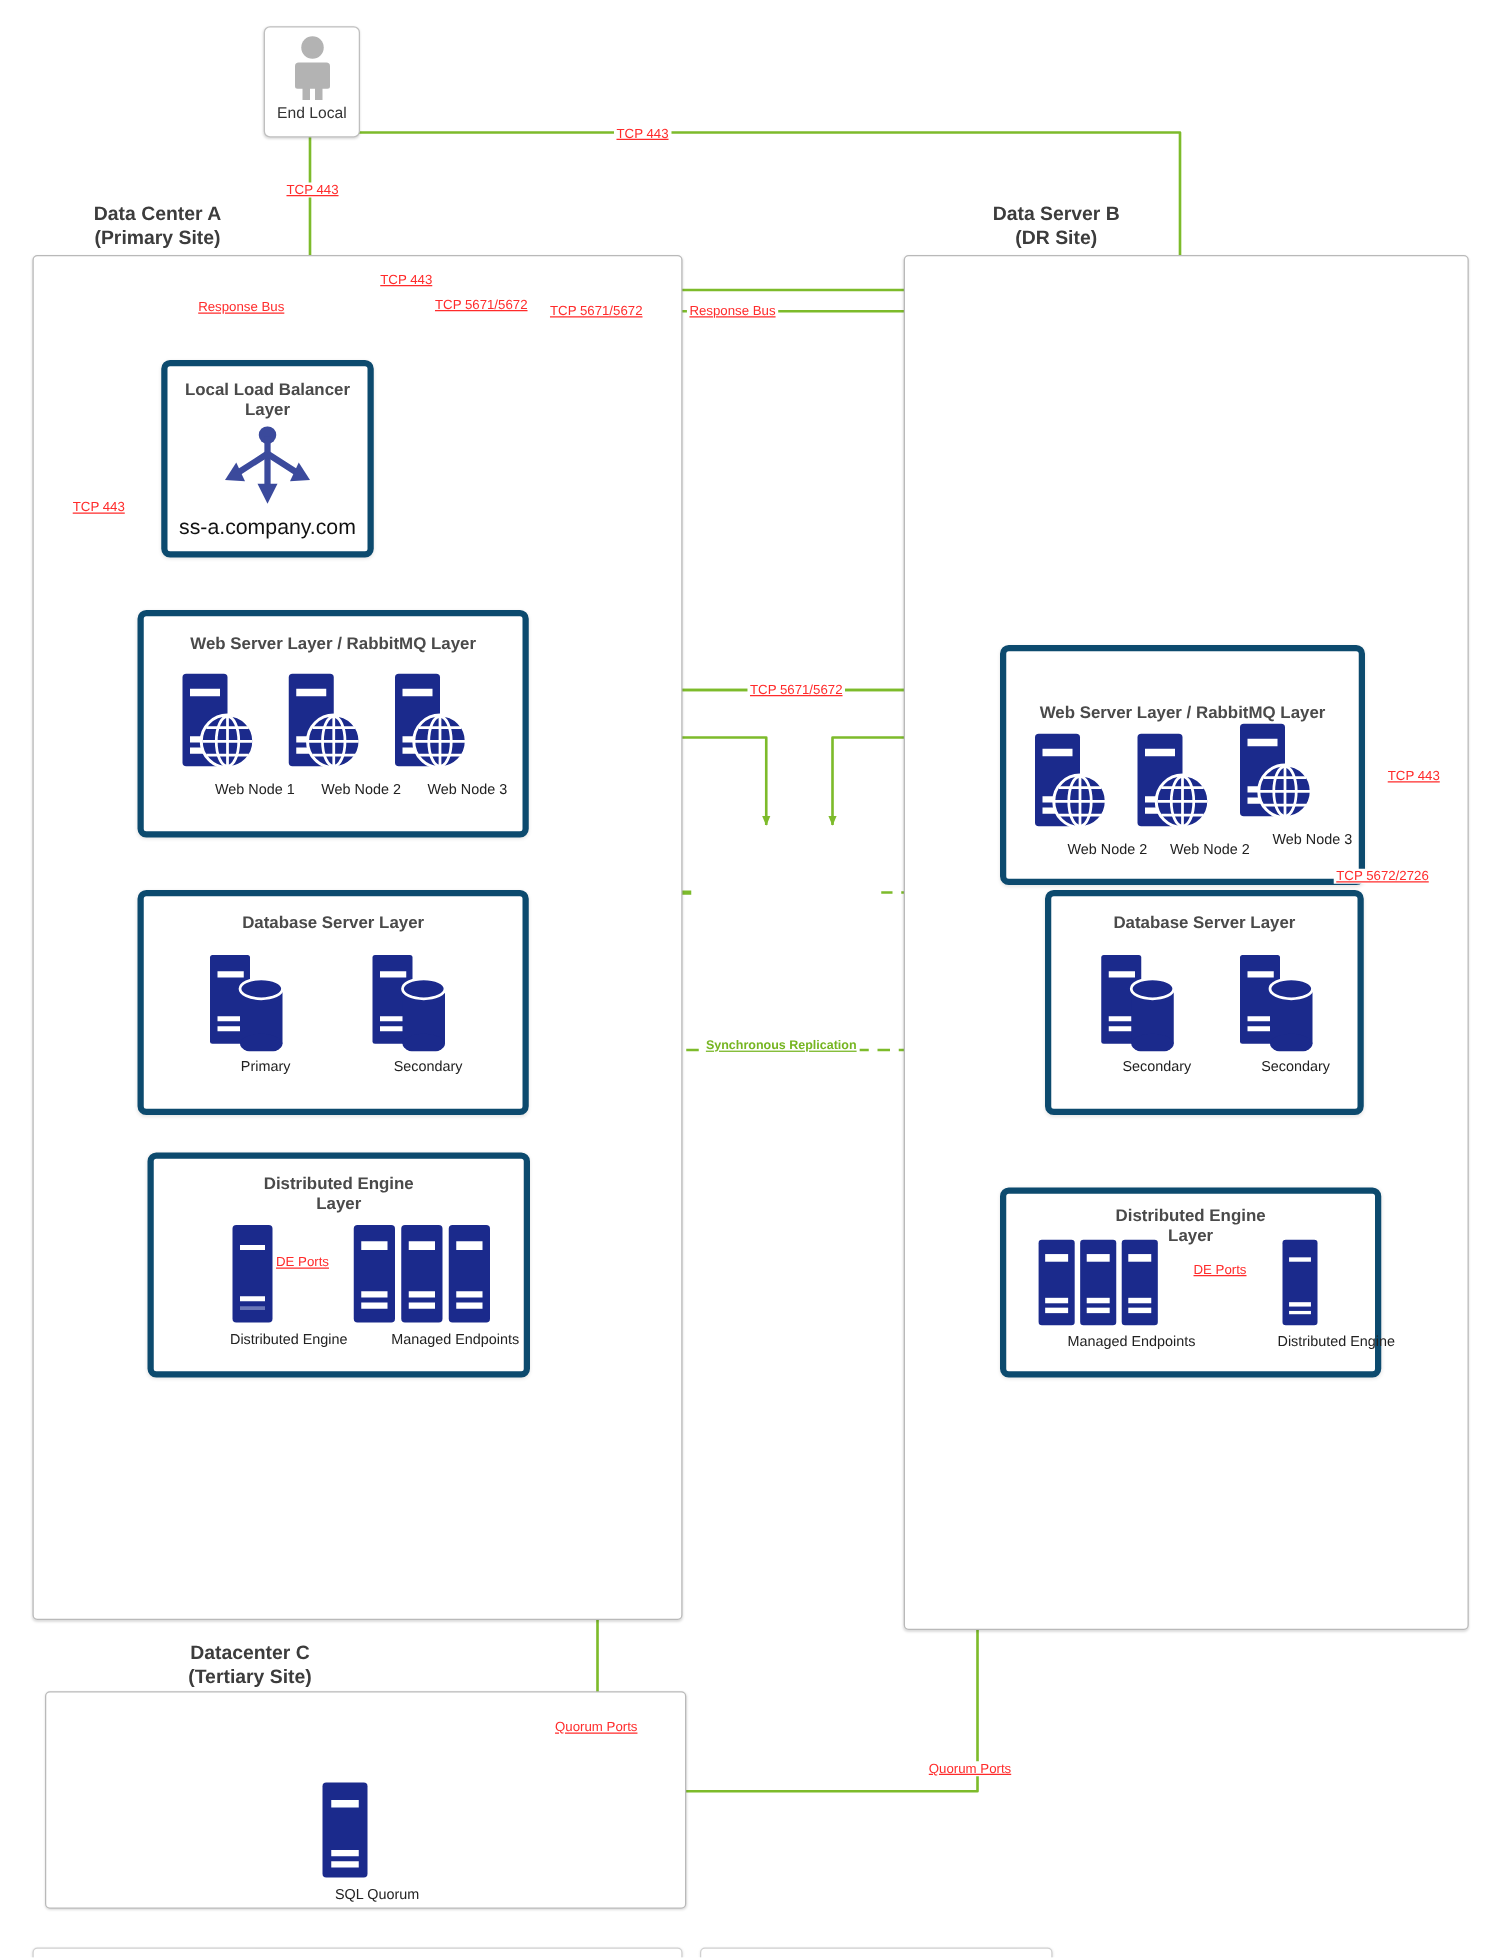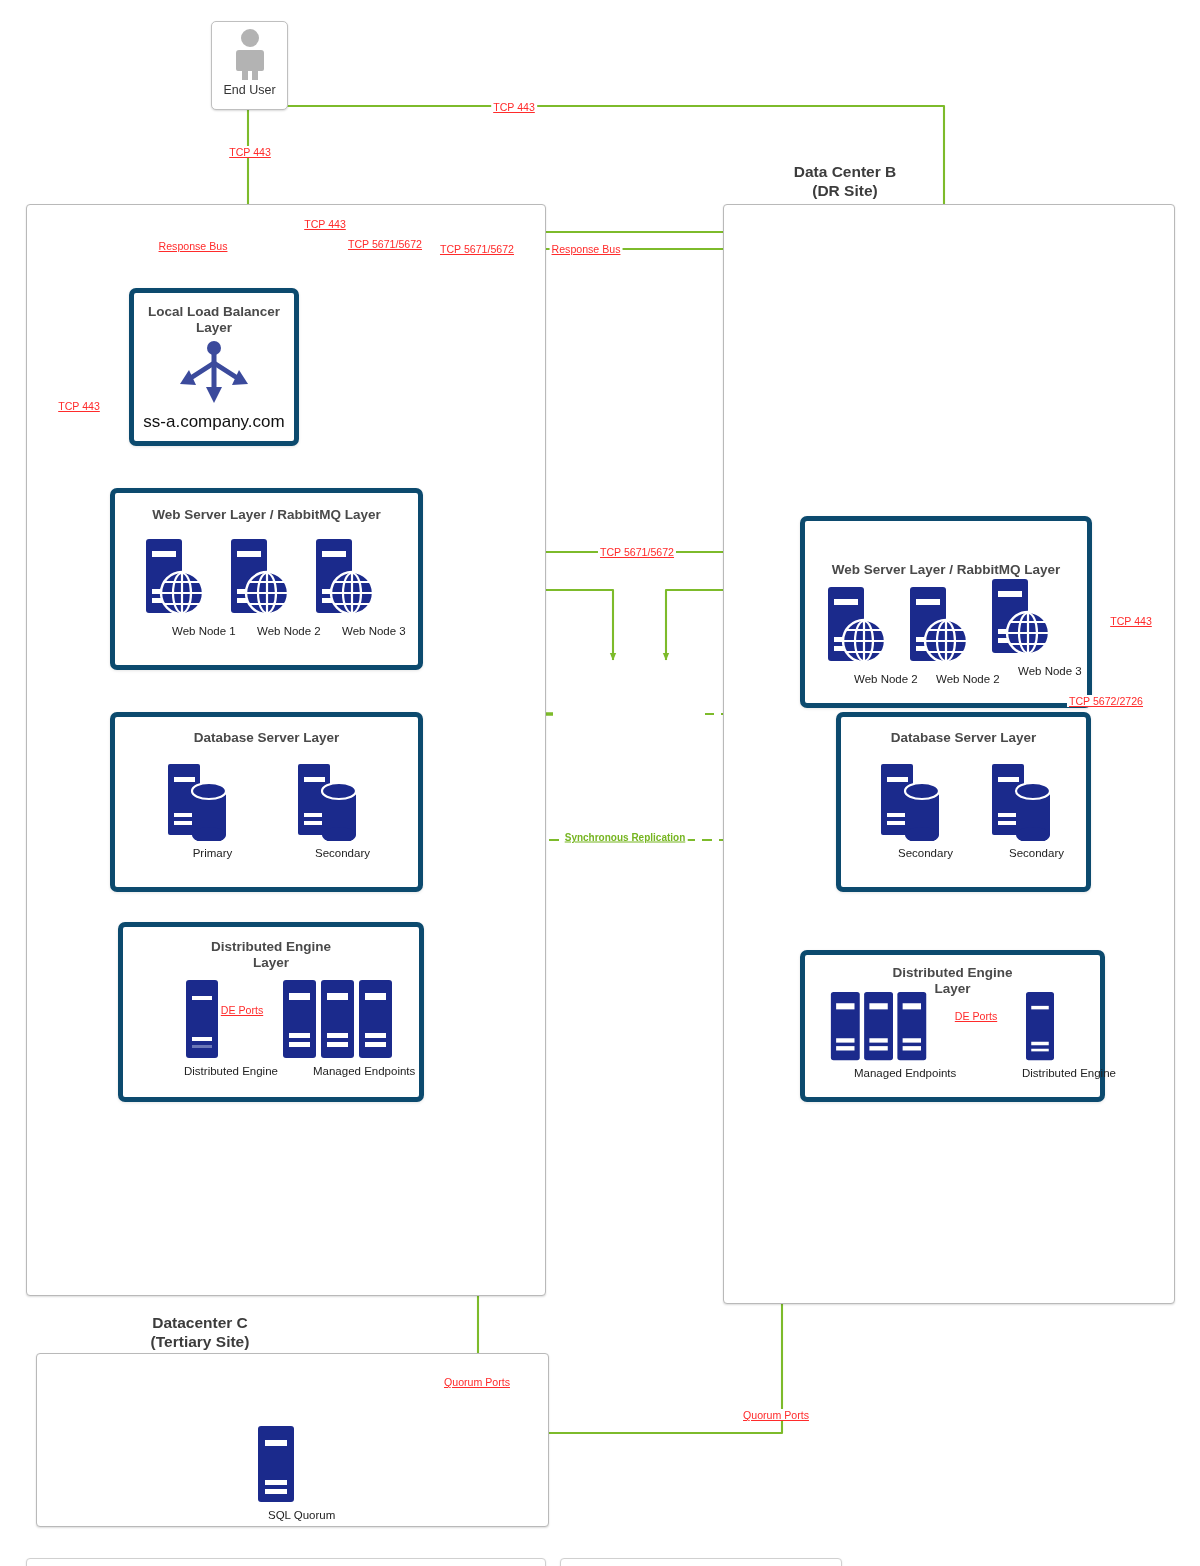--- a/index.html
+++ b/index.html
@@ -98,43 +98,47 @@
       <path d="M1058,1026 L1110,1026" stroke-dasharray="9 7"></path>
       <path d="M1058,1032 L1120,1032"></path>
 
       <path d="M413,868 L478,868 L478,1444 Q478,1452 470,1452 L310,1452" marker-end="url(#ah)"></path>
       <path d="M478,1444 q-8,8 0,8"></path>
 
       <path d="M782,840 L782,1433 L310,1433" marker-end="url(#ah)"></path>
     </g>
   </svg>
 
+  <div class="dc-title" style="left:26px;top:162px;width:200px;">
+    <div>Data Center A</div>
+    <div>(Primary Site)</div>
+  </div>
   <div class="zone" style="left:26px;top:204px;width:518px;height:1090px;"></div>
 
   <div class="dc-title" style="left:745px;top:162px;width:200px;">
-    <div>Data Center B</div>
+    <div>Data Server B</div>
     <div>(DR Site)</div>
   </div>
   <div class="zone" style="left:723px;top:204px;width:450px;height:1098px;"></div>
 
   <div class="dc-title" style="left:100px;top:1313px;width:200px;">
     <div>Datacenter C</div>
     <div>(Tertiary Site)</div>
   </div>
   <div class="zone" style="left:36px;top:1353px;width:511px;height:172px;"></div>
 
   <div class="stub" style="left:26px;top:1558px;width:518px;height:30px;"></div>
   <div class="stub" style="left:560px;top:1558px;width:280px;height:30px;"></div>
 
   <div class="euser" style="left:211px;top:21px;width:75px;height:87px;">
     <svg width="40" height="56" viewBox="0 0 40 56" style="margin-top:5px;">
       <circle cx="20" cy="11" r="9" fill="#b3b3b3"></circle>
       <path d="M9,23 h22 a3,3 0 0 1 3,3 v16 a2,2 0 0 1 -2,2 h-4 v9 h-6 v-9 h-4 v9 h-6 v-9 h-4 a2,2 0 0 1 -2,-2 v-16 a3,3 0 0 1 3,-3 z" fill="#b3b3b3"></path>
     </svg>
-    <div class="cap">End User</div>
+    <div class="cap">End Local</div>
   </div>
 
   <div class="grp" style="left:129px;top:288px;width:160px;height:148px;">
     <div class="grp-title" style="top:11px;">
       <div>Local Load Balancer</div>
       <div>Layer</div>
     </div>
     <svg width="76" height="66" viewBox="0 0 76 66" style="position:absolute;left:42px;top:48px;">
       <g fill="#3b4a9c">
         <circle cx="38" cy="7" r="7"></circle>

